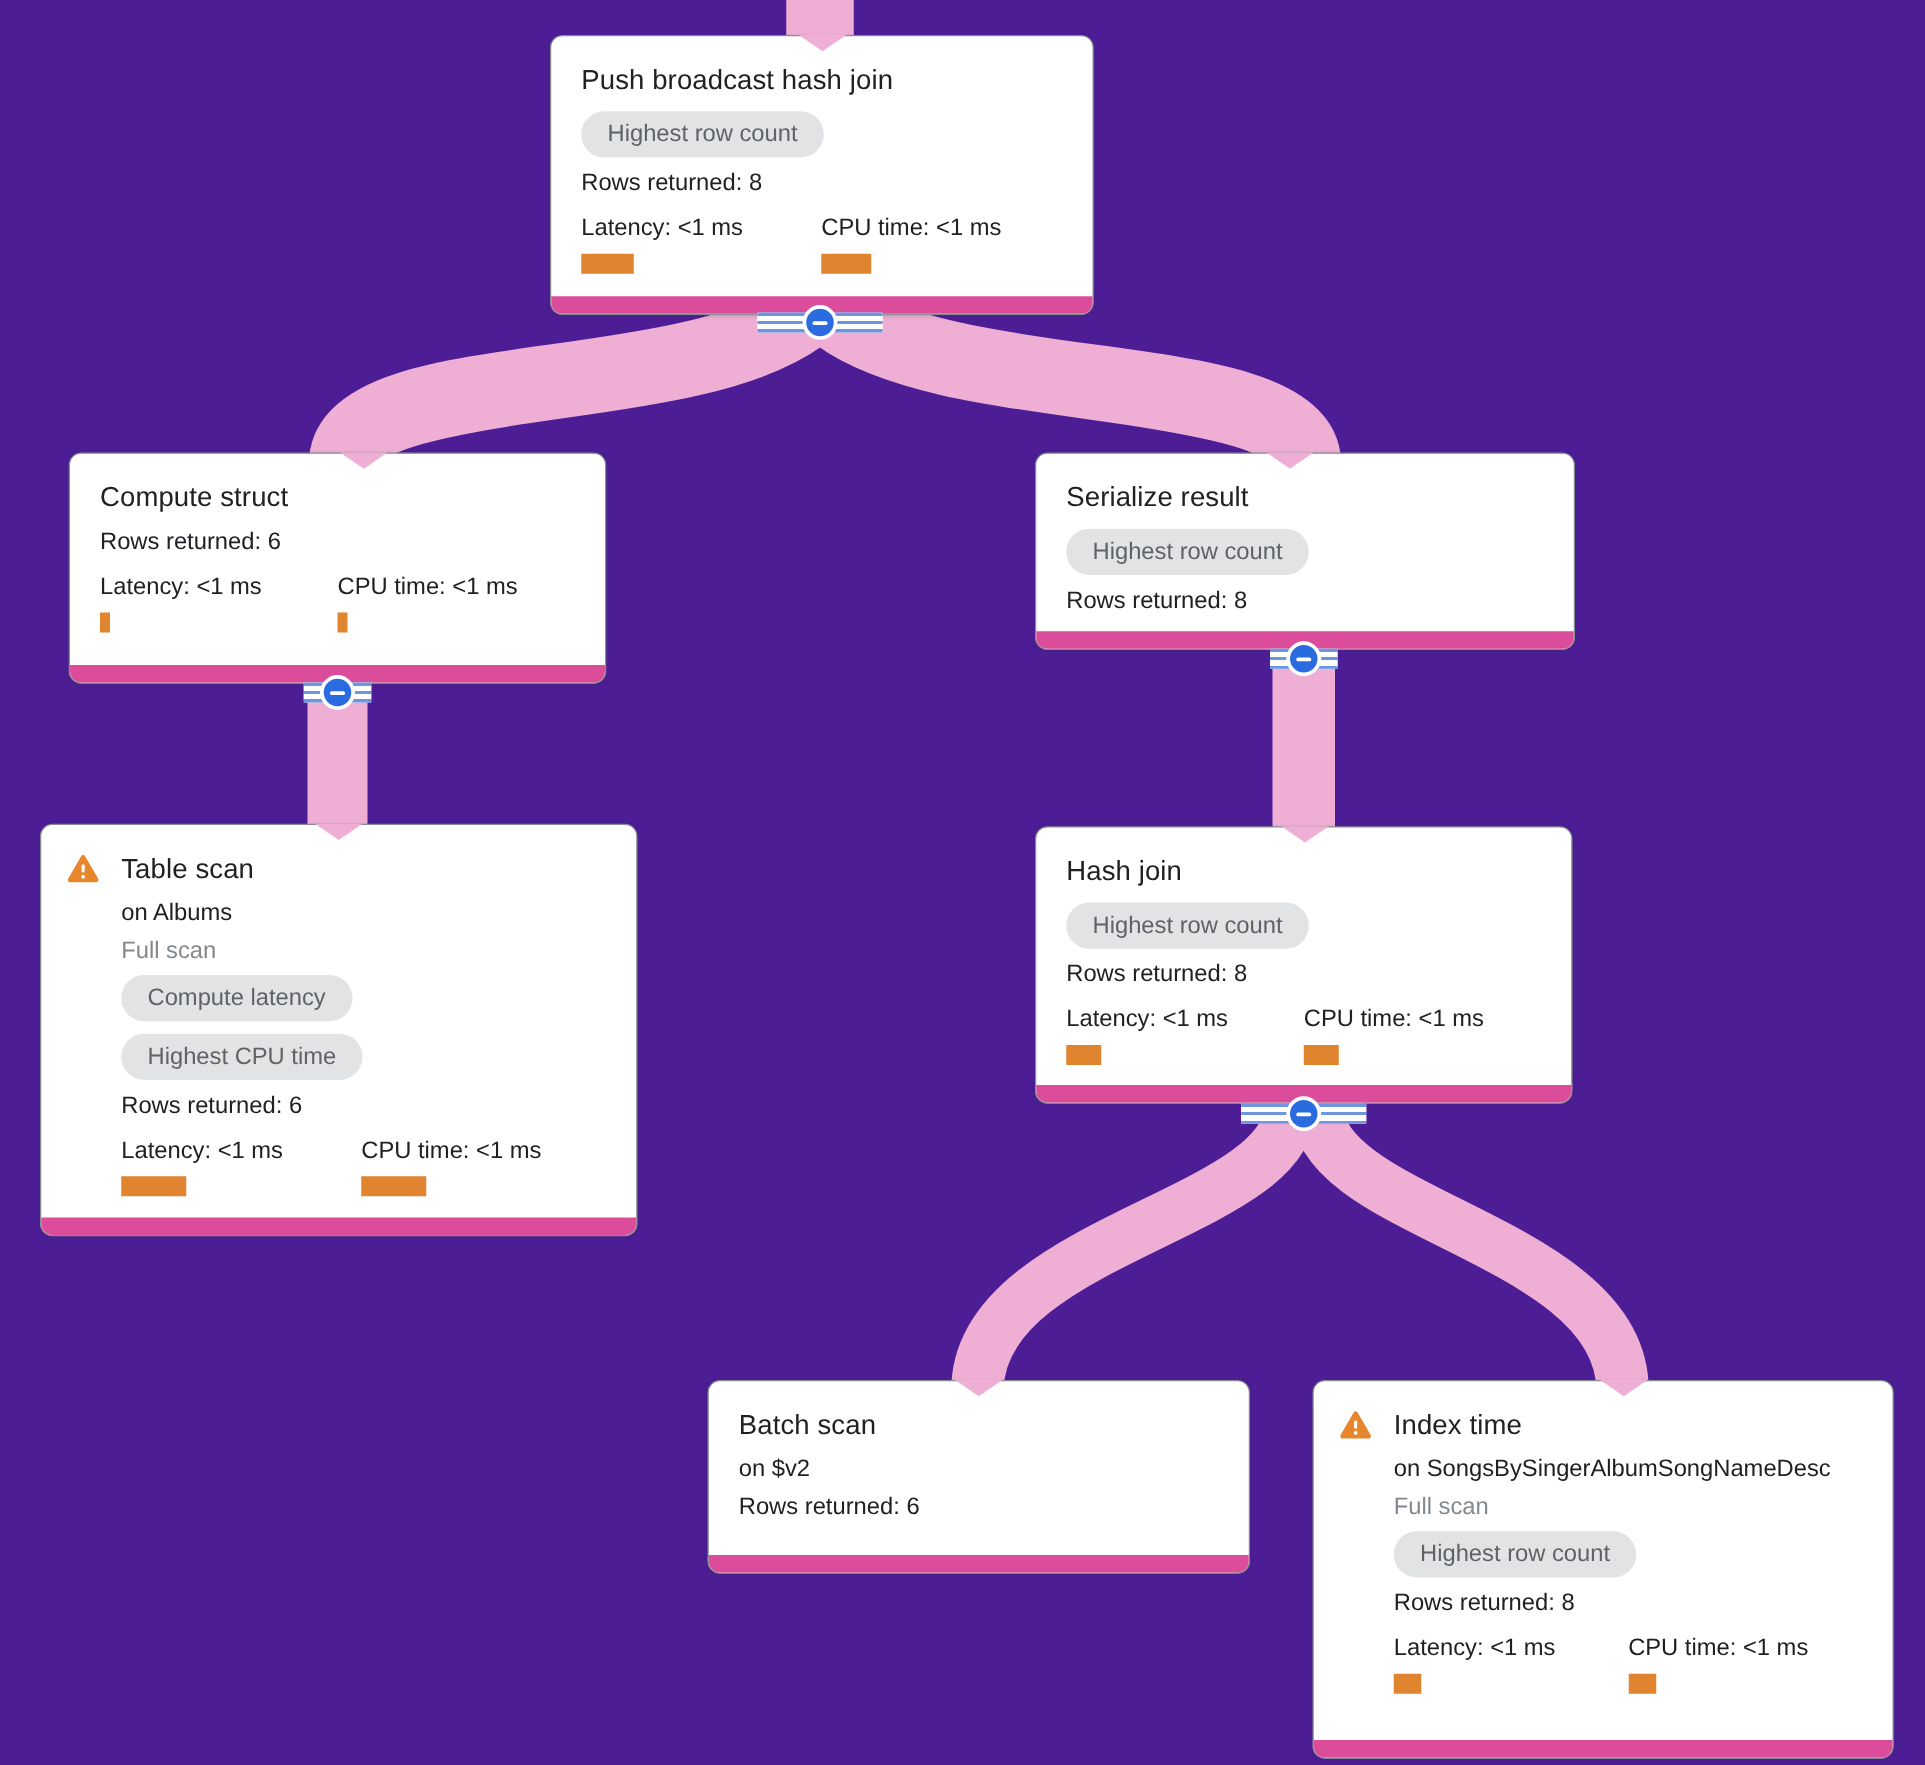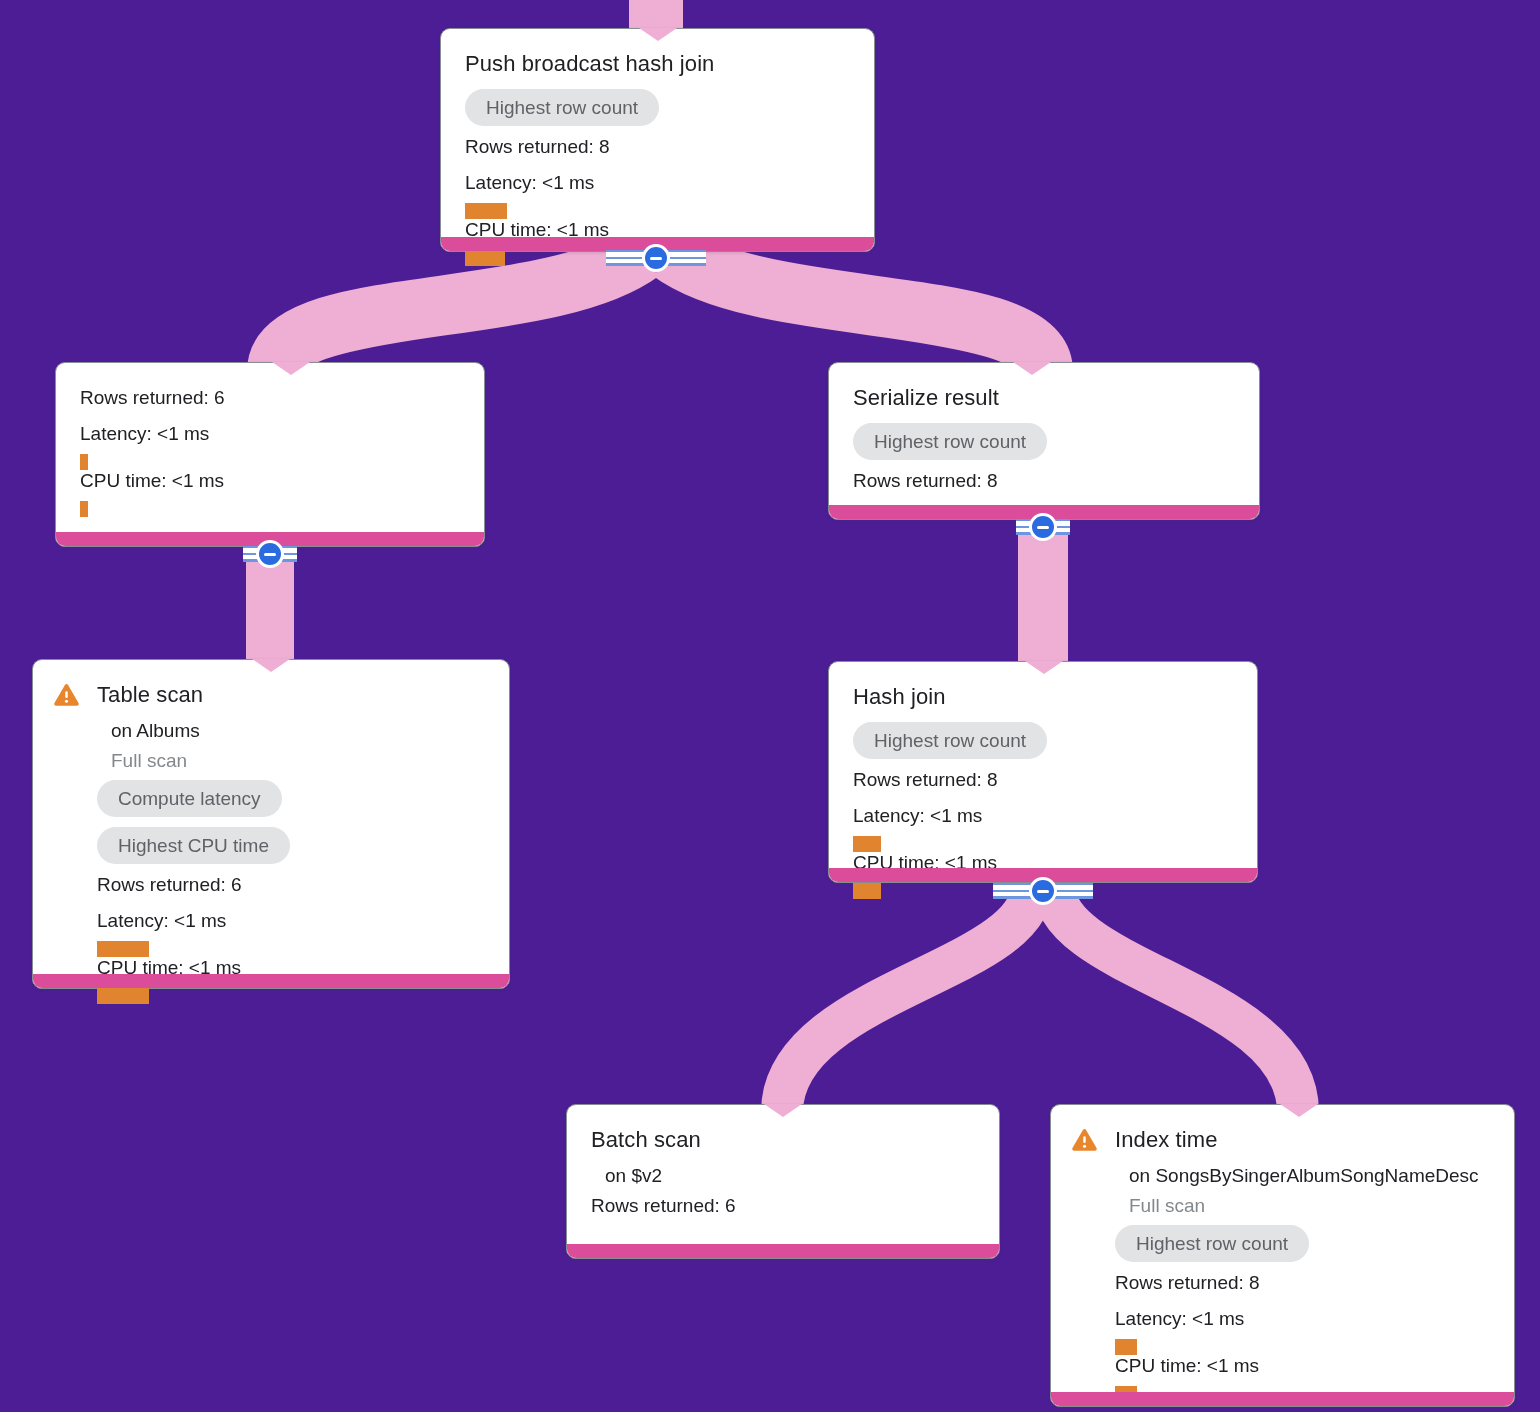--- a/index.html
+++ b/index.html
@@ -51,40 +51,40 @@
   .node-title{
     font-size:22px;
     font-weight:500;
     color:#202124;
     margin:0 0 12px 0;
     letter-spacing:.1px;
   }
   .subline{
     font-size:19px;
     color:#202124;
-    margin:0 0 8px 14px;
+    margin:0 0 8px 0;
   }
   .subline.muted{color:#83888d;}
   .badge{
     display:table;
     background:#e2e3e5;
     color:#5f6368;
     font-size:19px;
     line-height:19px;
     padding:9px 21px;
     border-radius:22px;
     margin:0 0 10px 0;
     white-space:nowrap;
   }
   .rows-line{
     font-size:19px;
     color:#202124;
     margin:2px 0 14px 0;
   }
-  .metrics{display:flex;flex-direction:column;}
+  .metrics{display:flex;}
   .metric{width:192px;}
   .metric-label{font-size:19px;color:#202124;}
   .metric-bar{
     height:16px;
     background:#e0842f;
     margin-top:9px;
   }
   .footer-bar{
     position:absolute;
     left:0;right:0;bottom:0;
@@ -147,20 +147,21 @@
       <div class="metric">
         <div class="metric-label">CPU time: &lt;1 ms</div>
         <div class="metric-bar" style="width: 40px;"></div>
       </div>
     </div>
     <div class="footer-bar"></div>
   </div>
 
   <div class="node" style="left:55px;top:362px;width:430px;height:185px">
     <div class="notch" style="left:216px"></div>
+    <div class="node-title">Compute struct</div>
     <div class="rows-line">Rows returned: 6</div>
     <div class="metrics">
       <div class="metric">
         <div class="metric-label">Latency: &lt;1 ms</div>
         <div class="metric-bar" style="width: 8px;"></div>
       </div>
       <div class="metric">
         <div class="metric-label">CPU time: &lt;1 ms</div>
         <div class="metric-bar" style="width: 8px;"></div>
       </div>

